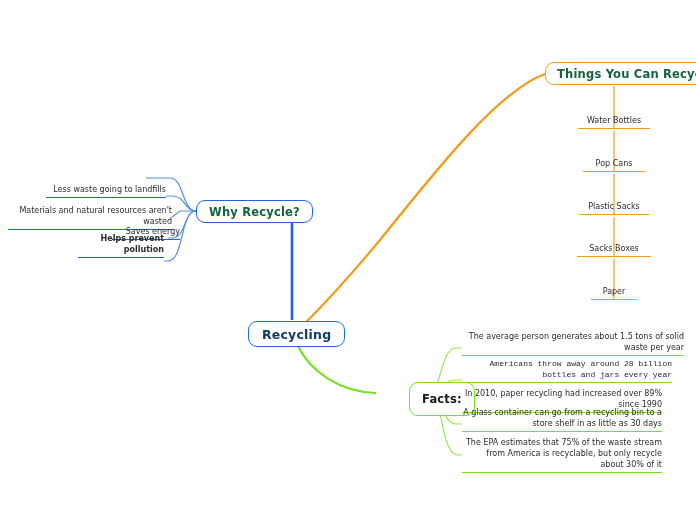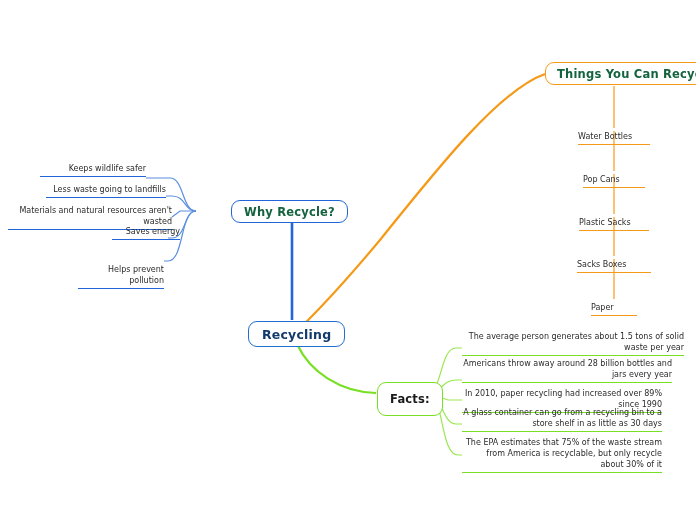--- a/index.html
+++ b/index.html
@@ -70,20 +70,21 @@
   }
   .node-green {
     border: 1.6px solid #77e022;
     border-radius: 9px;
     color: #1a1a1a;
     font-weight: bold;
     font-size: 11.5px;
     letter-spacing: .2px;
     height: 17px;
     padding: 16px 12px;
+    margin-left: 32px;
   }
 
   
   .leaf {
     position: absolute;
     box-sizing: border-box;
     color: #2b2b2b;
     font-size: 8px;
     line-height: 1.38;
     padding-bottom: 2px;
@@ -93,21 +94,21 @@
     display: block;
     height: 1.6px;
     margin-top: 1.5px;
   }
   .leaf-blue  .rule { background: #2166d8; }
   .leaf-orange .rule { background: #f59a18; }
   .leaf-green .rule { background: #77e022; }
 
   .leaf-right { text-align: right; }
   .leaf-left  { text-align: right; }
-  .leaf-center { text-align: left; margin-top: 16px; }
+  .leaf-center { text-align: center; }
 </style>
 </head>
 <body>
 
 <div id="canvas">
 
   <svg id="wires" viewBox="0 0 696 520" xmlns="http://www.w3.org/2000/svg">
 
     <path d="M292,320 L292,216 Q292,211 287,211 L284,211" fill="none" stroke="#2166d8" stroke-width="2.6"></path>
 
@@ -131,45 +132,41 @@
     <path d="M428,393 C442,393 442,380 456,380 L462,380" fill="none" stroke="#9ae84f" stroke-width="1.2"></path>
     <path d="M428,393 L448,400 L462,400" fill="none" stroke="#9ae84f" stroke-width="1.2"></path>
     <path d="M428,393 C442,393 442,424 456,424 L462,424" fill="none" stroke="#9ae84f" stroke-width="1.2"></path>
     <path d="M428,393 C444,393 440,455 458,455 L462,455" fill="none" stroke="#9ae84f" stroke-width="1.2"></path>
   </svg>
 
   <div class="node node-root" style="left:248px; top:321px;">
     <span>Recycling</span>
   </div>
 
-  <div class="node node-blue" style="left:196px; top:200px;margin-left:35px;">
+  <div class="node node-blue" style="left:196px; top:200px;">
     <span>Why Recycle?</span>
   </div>
 
-  <div class="leaf leaf-blue leaf-left" style="left:40px; top:163px; width:106px;">
-    <span class="txt">Keeps wildlife safer</span>
-    <span class="rule"></span>
-  </div>
 
   <div class="leaf leaf-blue leaf-left" style="left:8px; top:205px; width:164px;">
     <span class="txt">Materials and natural resources aren't wasted</span>
     <span class="rule"></span>
   </div>
 
   <div class="leaf leaf-blue leaf-left" style="left:46px; top:184px; width:120px;">
     <span class="txt">Less waste going to landfills</span>
     <span class="rule"></span>
   </div>
 
   <div class="leaf leaf-blue leaf-left" style="left:112px; top:226px; width:68px;">
     <span class="txt">Saves energy</span>
     <span class="rule"></span>
   </div>
 
-  <div class="leaf leaf-blue leaf-left" style="left:78px; top:264px; width:86px;">
+  <div class="leaf leaf-blue leaf-left" style="left:78px; top:233px; width:86px;font-weight:bold;">
     <span class="txt">Helps prevent pollution</span>
     <span class="rule"></span>
   </div>
 
   <div class="node node-orange" style="left:545px; top:62px;">
     <span>Things You Can Recycle:</span>
   </div>
 
   <div class="leaf leaf-orange leaf-center" style="left:578px; top:115px; width:72px;">
     <span class="txt">Water Bottles</span>
@@ -198,21 +195,21 @@
 
   <div class="node node-green" style="left:377px; top:382px;">
     <span>Facts:</span>
   </div>
 
   <div class="leaf leaf-green leaf-right" style="left:462px; top:331px; width:222px;">
     <span class="txt">The average person generates about 1.5 tons of solid waste per year</span>
     <span class="rule"></span>
   </div>
 
-  <div class="leaf leaf-green leaf-right" style="left:462px; top:358px; width:210px;">
+  <div class="leaf leaf-green leaf-right" style="left:462px; top:358px; width:210px;font-family:Liberation Mono, monospace;">
     <span class="txt">Americans throw away around 28 billion bottles and jars every year</span>
     <span class="rule"></span>
   </div>
 
   <div class="leaf leaf-green leaf-right" style="left:462px; top:388px; width:200px;">
     <span class="txt">In 2010, paper recycling had increased over 89% since 1990</span>
     <span class="rule"></span>
   </div>
 
   <div class="leaf leaf-green leaf-right" style="left:462px; top:407px; width:200px;">

